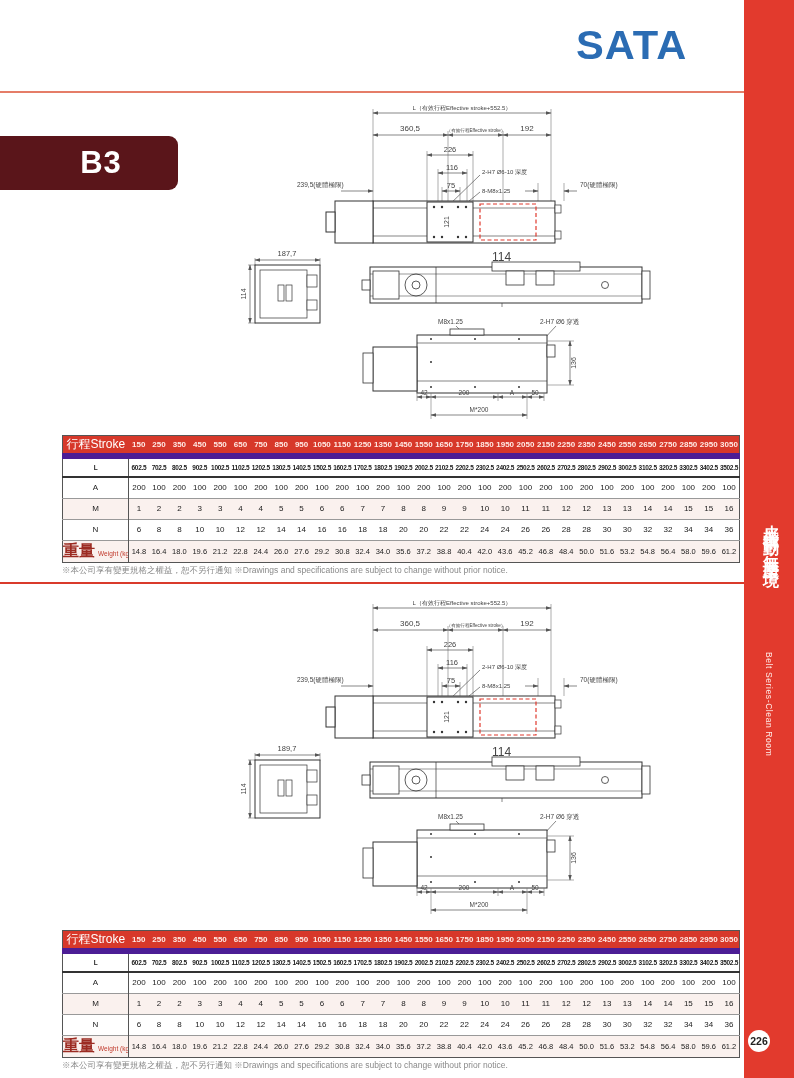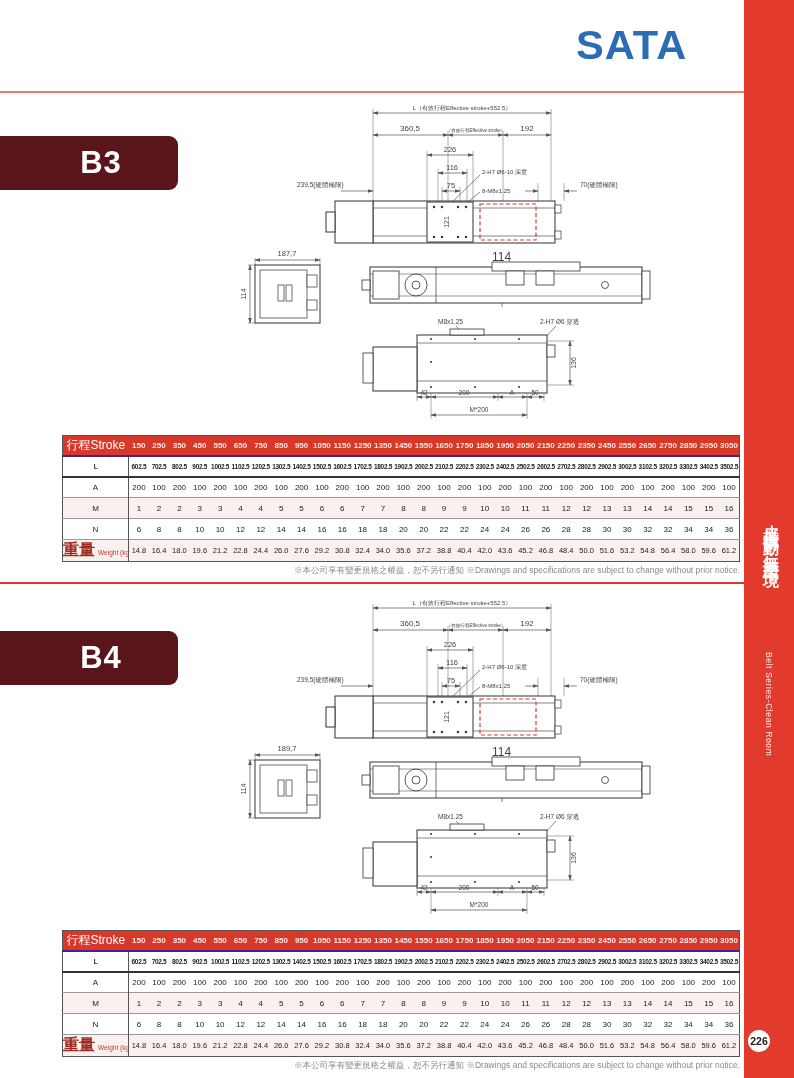--- a/index.html
+++ b/index.html
@@ -27,34 +27,34 @@
   .model-tag{position:absolute;left:0;top:32px;width:178px;height:54px;background:#5a151a;
              border-radius:0 9px 9px 0;color:#fff;font-weight:bold;font-size:31px;
              display:flex;align-items:center;justify-content:center;padding-left:24px;
              box-sizing:border-box;letter-spacing:1px;margin-top:9px;}
   .drawing{position:absolute;left:240px;top:0px;width:504px;height:334px;}
   
   .spec-wrap{position:absolute;left:62px;top:340px;width:678px;}
   table.spec{width:678px;border-collapse:collapse;table-layout:fixed;border:1.2px solid #555;}
   table.spec col.c0{width:66px;}
   table.spec th,table.spec td{padding:0;text-align:center;vertical-align:middle;overflow:hidden;white-space:nowrap;}
-  tr.hd{height:20px;background:#d7382a;border-bottom:2px solid #4c1d95;}
+  tr.hd{height:20px;background:#d7382a;border-bottom:6px solid #4c1d95;}
   tr.hd th.rl{font-size:12px;color:#ffffff;font-weight:normal;}
   tr.hd th.sv{font-size:8px;color:#ffe9e4;font-weight:bold;}
   tr.r0,tr.r1,tr.r2,tr.r3,tr.r4{height:21px;}
   tr.r0{border-bottom:2px solid #333;} 
   tr.r1,tr.r2,tr.r3{border-bottom:1px solid #999;}
   tr.r2,tr.r4{background:#faf1ee;}
   td.rl{font-size:12px;color:#333;border-right:1.2px solid #555;}
   tr.r0 td{font-size:6.5px;font-weight:bold;color:#1a1a1a;letter-spacing:-0.3px;}
   tr.r1 td,tr.r2 td,tr.r3 td{font-size:8px;color:#222;}
   tr.r4 td{font-size:7.5px;color:#222;}
   td.rl .zh{color:#9c2b22;font-size:16px;font-weight:bold;}
   td.rl .en{color:#c0392b;font-size:6.5px;margin-left:1px;}
-  .note{position:absolute;left:62px;top:470px;width:678px;text-align:right;
+  .note{position:absolute;left:62px;top:470px;width:678px;text-align:left;
         font-size:8.5px;color:#8a8a8a;}
   svg text{font-family:"Liberation Sans",sans-serif;fill:#444;}
 </style>
 </head>
 <body>
 
 <div class="page">
 
   <div class="logo">SATA</div>
   <div class="top-rule"></div>
@@ -456,21 +456,20 @@
               <td>59.6</td>
               <td>61.2</td>
             </tr>
           </tbody>
         </table>
       </div>
     <div class="note">※本公司享有變更規格之權益，恕不另行通知 ※Drawings and specifications are subject to change without prior notice.</div>
   </section>
 
   <section class="product sec1">
-    <div class="model-tag">B4</div>
     <div class="drawing">
 <svg viewBox="0 0 504 334" width="504" height="334">
 <defs>
 <marker id="ar1" viewBox="0 0 10 10" refX="9" refY="5" markerWidth="8" markerHeight="8" orient="auto-start-reverse">
 <path d="M0,1.8 L10,5 L0,8.2 z" fill="#555"></path>
             </marker>
 </defs>
 
 <g stroke="#777" stroke-width="0.6" fill="none">
   <line x1="133" y1="14" x2="133" y2="106"></line>

